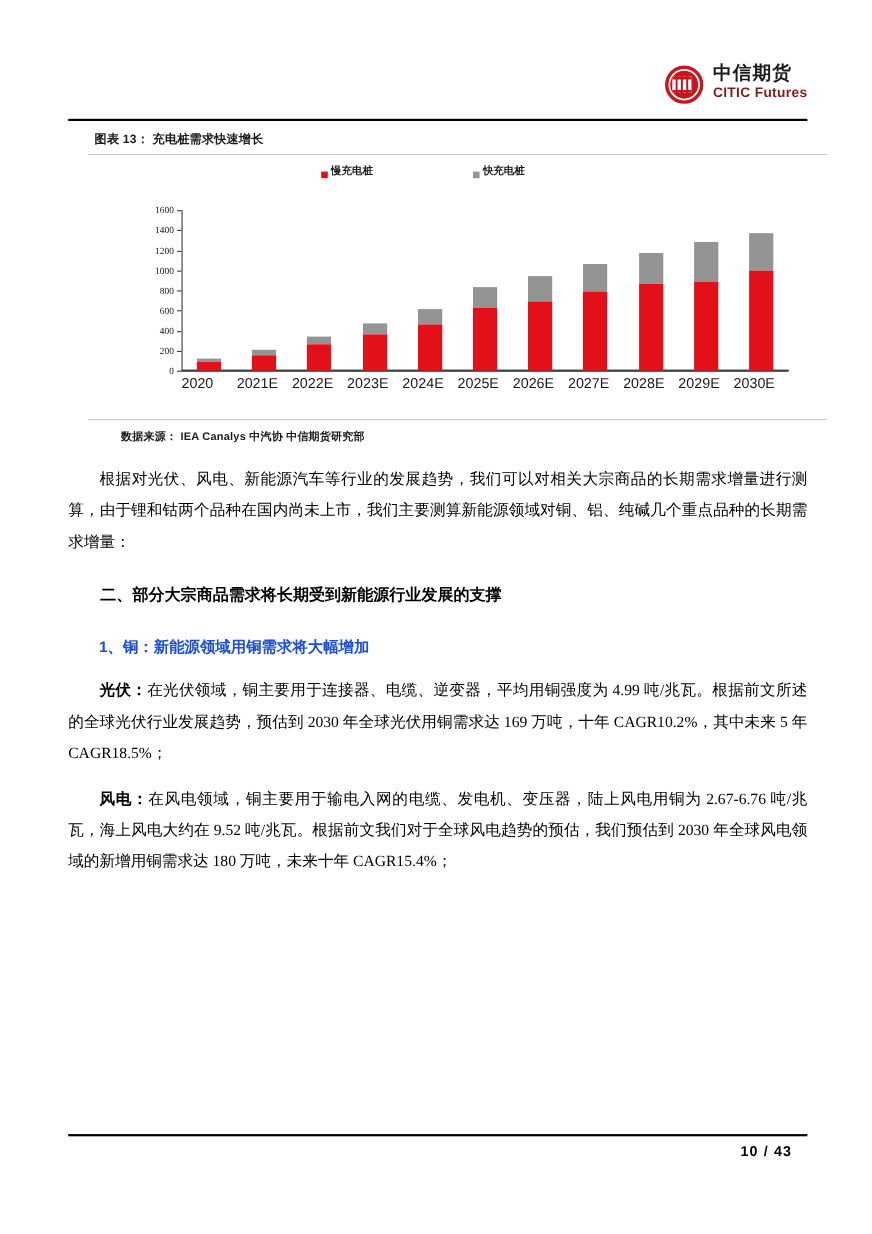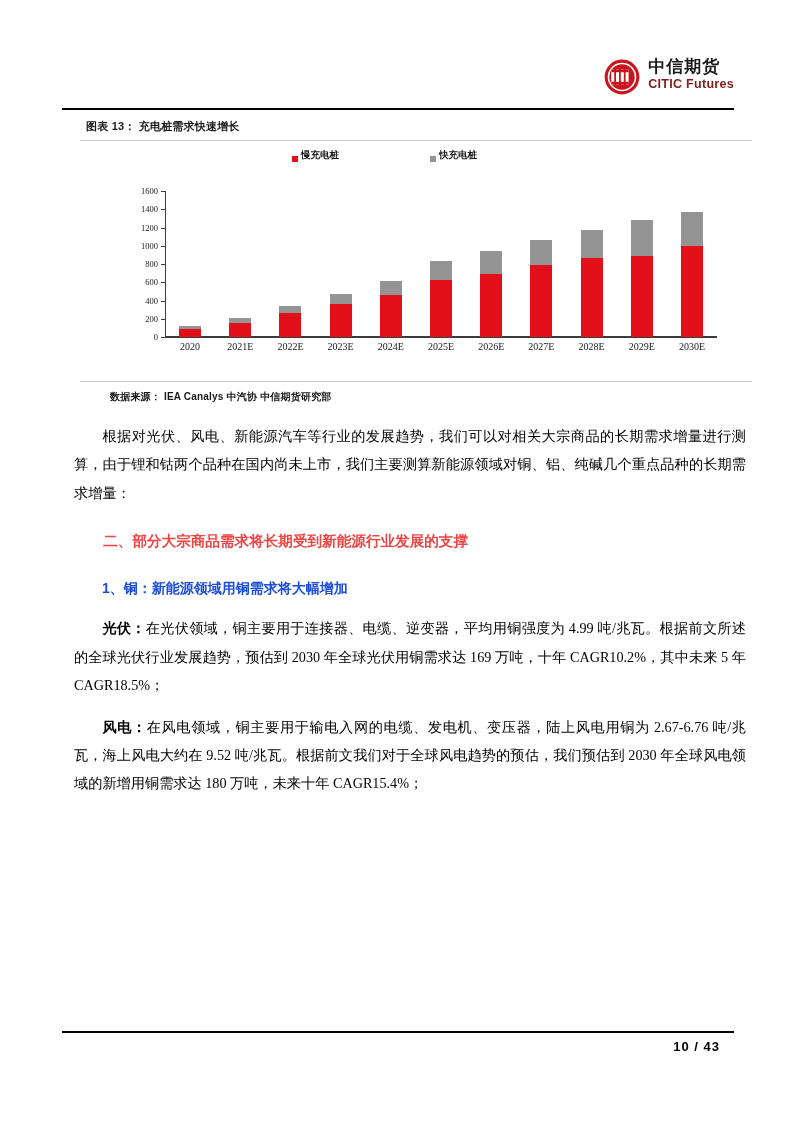--- a/index.html
+++ b/index.html
@@ -218,23 +218,22 @@
 
   .xlabels {
     position: absolute;
     left: 85px;
     top: 200px;
     width: 552px;
     display: flex;
   }
   .xlabel {
     flex: 1 1 0;
-    text-align: center;
-    font-family: Liberation Serif, serif;
-    font-size: 10px;
+    font-family: Liberation Sans, sans-serif;
+    font-size: 13px;
     color: #1a1a1a;
     white-space: nowrap;
   }
 
   .source-rule {
     width: 672px;
     height: 1px;
     background: #c9c9c9;
     margin-top: 2px;
   }
@@ -244,21 +243,21 @@
     font-weight: bold;
     color: #1a1a1a;
     padding: 8px 0 0 6px;
     letter-spacing: 0.2px;
     margin-left: 24px;
   }
 
   
   .content {
     position: absolute;
-    left: 74px;
+    left: 62px;
     top: 422px;
     width: 672px;
   }
   p.body {
     margin: 0 0 13px 0;
     font-family: "Liberation Serif", "DejaVu Serif", serif;
     font-size: 14.2px;
     line-height: 2.0;
     text-align: justify;
     text-indent: 2em;
@@ -267,21 +266,21 @@
   p.body .lead {
     font-weight: bold;
   }
   h2.section {
     margin: 20px 0 10px 0;
     font-family: "Liberation Sans", "DejaVu Sans", sans-serif;
     font-size: 14.6px;
     font-weight: bold;
     line-height: 2.0;
     text-indent: 2em;
-    color: #ef4444;
+    color: #000000;
   }
   h3.subsection {
     margin: 18px 0 12px 0;
     font-family: "Liberation Sans", "DejaVu Sans", sans-serif;
     font-size: 14px;
     font-weight: bold;
     line-height: 2.0;
     text-indent: 2em;
     color: #1d4ed8;
   }

